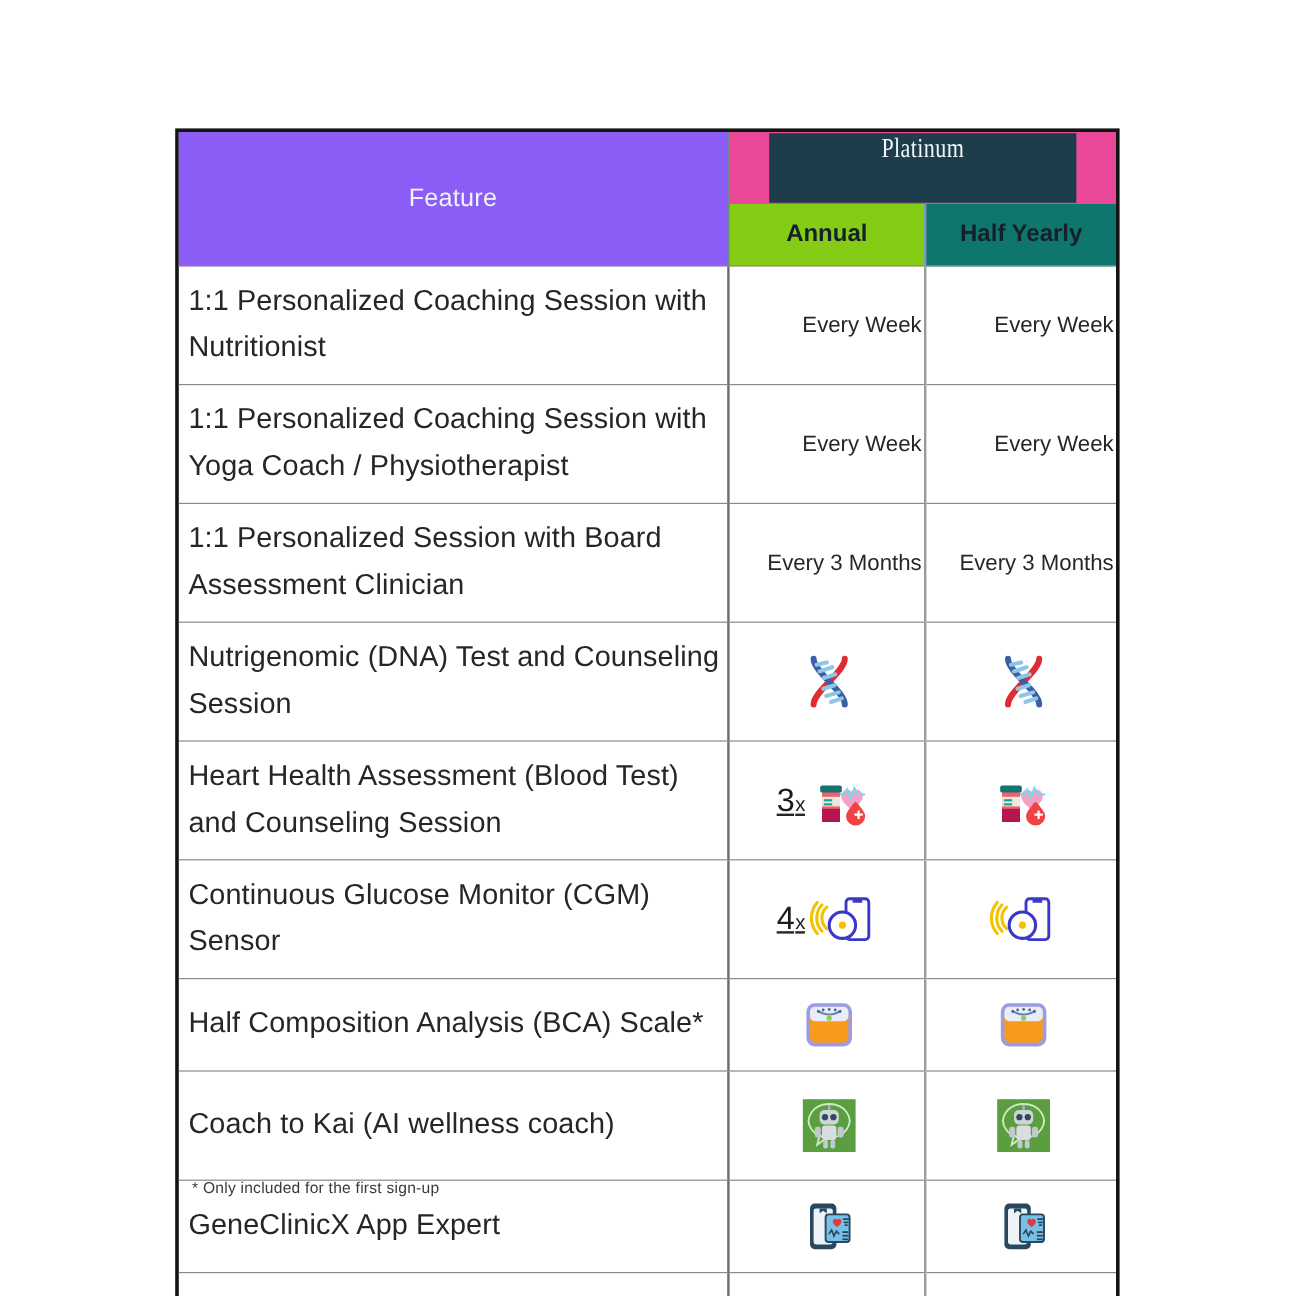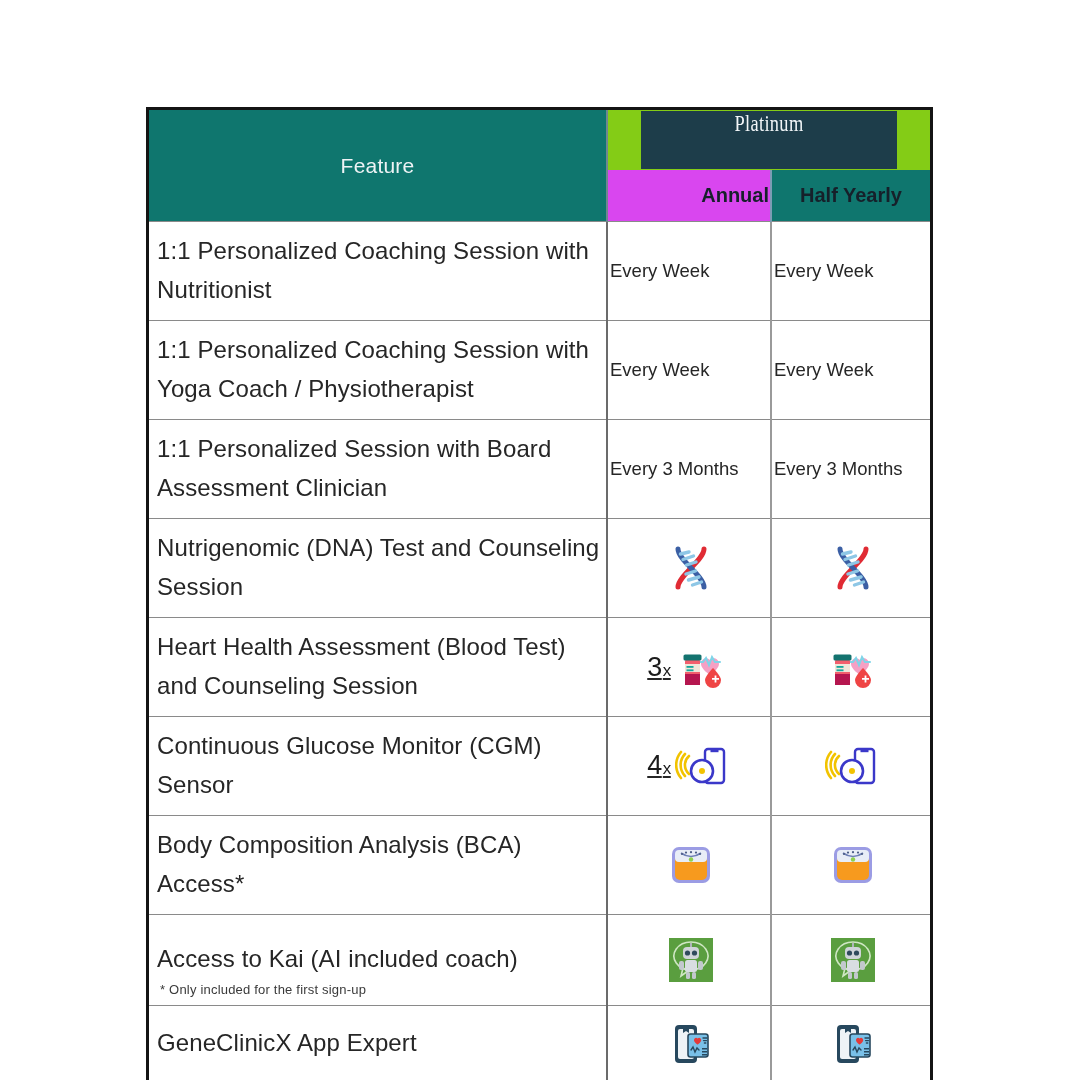--- a/index.html
+++ b/index.html
@@ -34,21 +34,21 @@
   table.grid {
     border-collapse: collapse;
     width: 100%;
     table-layout: fixed;
   }
 
   col.c-feature { width: 458px; }
   col.c-annual  { width: 164px; }
   col.c-half    { width: 159px; }
   .hd-feature {
-    background: #0f766e;
+    background: #8b5cf6;
     color: #eef3f5;
     font-size: 21px;
     font-weight: 400;
     text-align: center;
     vertical-align: middle;
     letter-spacing: .2px;
     height: 107px;
     border-right: 2px solid #6f8791;
   }
   .hd-plan {
@@ -57,30 +57,30 @@
     font-family: "Liberation Serif", serif;
     font-size: 23px;
     font-weight: 400;
     text-align: center;
     vertical-align: middle;
     height: 58px;
     letter-spacing: .4px;
     transform: scaleX(.80);
   }
   .hd-plan-wrap {
-    background: #84cc16;
+    background: #ec4899;
     height: 58px;
     text-align: center;
     vertical-align: middle;
   }
   .hd-annual {
-    background: #d946ef;
+    background: #84cc16;
     color: #16202a;
     font-size: 20px;
-    text-align: right;
+    text-align: center;
     vertical-align: middle;
     height: 49px;
     border-right: 2px solid #7c9cb3;
     border-left: 2px solid #6f8791;
   }
   .hd-half {
     background: #0f766e;
     color: #16202a;
     font-size: 20px;
     text-align: center;
@@ -96,21 +96,21 @@
     font-size: 24px;
     line-height: 1.62;
     color: #262626;
     vertical-align: middle;
     text-align: left;
     letter-spacing: .1px;
   }
   td.val {
     border-top: 1px solid #8a8a8a;
     border-right: 2px solid #9a9a9a;
-    text-align: left;
+    text-align: right;
     vertical-align: middle;
     font-size: 18.5px;
     color: #262626;
     padding: 6px 2px;
     margin-top: 16px;
   }
   td.val.last { border-right: none; }
 
   tr.r-tall td { height: 78px; }
   tr.r-mid  td { height: 70px; }
@@ -303,21 +303,21 @@
                 <rect x="30" y="7" width="19" height="34" rx="3" fill="#ffffff" stroke="#3b38c9" stroke-width="2.4"></rect>
                 <path d="M35.5 7 h8 v3.2 h-8z" fill="#3b38c9"></path>
                 <circle cx="27" cy="29" r="11" fill="#ffffff" stroke="#3b38c9" stroke-width="2.6"></circle>
                 <circle cx="27" cy="29" r="3" fill="#f2c300"></circle>
               </svg>
             </div>
           </td>
         </tr>
 
         <tr class="r-short">
-          <td class="feat">Body Composition Analysis (BCA) Access*</td>
+          <td class="feat">Half Composition Analysis (BCA) Scale*</td>
           <td class="val">
             <div class="icon-cell">
               <span class="mult"></span>
               <svg class="ico" width="50" height="46" viewBox="0 0 50 46">
                 <rect x="6" y="5" width="38" height="36" rx="7" fill="#9b9ce4"></rect>
                 <path d="M9 14 h32 v19 a5 5 0 0 1 -5 5 H14 a5 5 0 0 1 -5 -5 z" fill="#f79a1e"></path>
                 <rect x="9" y="8" width="32" height="12" rx="4" fill="#e8edf7"></rect>
                 <path d="M15 11 q10 7 20 0" stroke="#6e7fb5" stroke-width="1.6" fill="none"></path>
                 <circle cx="25" cy="17.5" r="2.2" fill="#8fd14f"></circle>
                 <g fill="#4b5d86">
@@ -345,21 +345,21 @@
                   <circle cx="25" cy="10.2" r="1.1"></circle>
                     <circle cx="30" cy="10.6" r="1.1"></circle>
                   <circle cx="34" cy="12" r="1.1"></circle>
                 </g>
               </svg>
             </div>
           </td>
         </tr>
 
         <tr class="r-mid">
-          <td class="feat">Access to Kai (AI included coach)</td>
+          <td class="feat">Coach to Kai (AI wellness coach)</td>
           <td class="val">
             <div class="icon-cell">
               <span class="mult"></span>
               <svg class="ico" width="52" height="50" viewBox="0 0 52 50">
                 <rect x="4" y="3" width="44" height="44" fill="#5a9e3f"></rect>
                 <path d="M26 7 a17 14 0 1 1 -0.1 0 z" fill="none" stroke="#cfe7c3" stroke-width="1.6"></path>
                 <path d="M18 33 l-2 8 7-5z" fill="none" stroke="#cfe7c3" stroke-width="1.6"></path>
                 <rect x="18" y="12" width="16" height="12" rx="4" fill="#cfd4d8"></rect>
                 <circle cx="22.5" cy="18" r="2.6" fill="#2f4a5c"></circle>
                 <circle cx="29.5" cy="18" r="2.6" fill="#2f4a5c"></circle>

